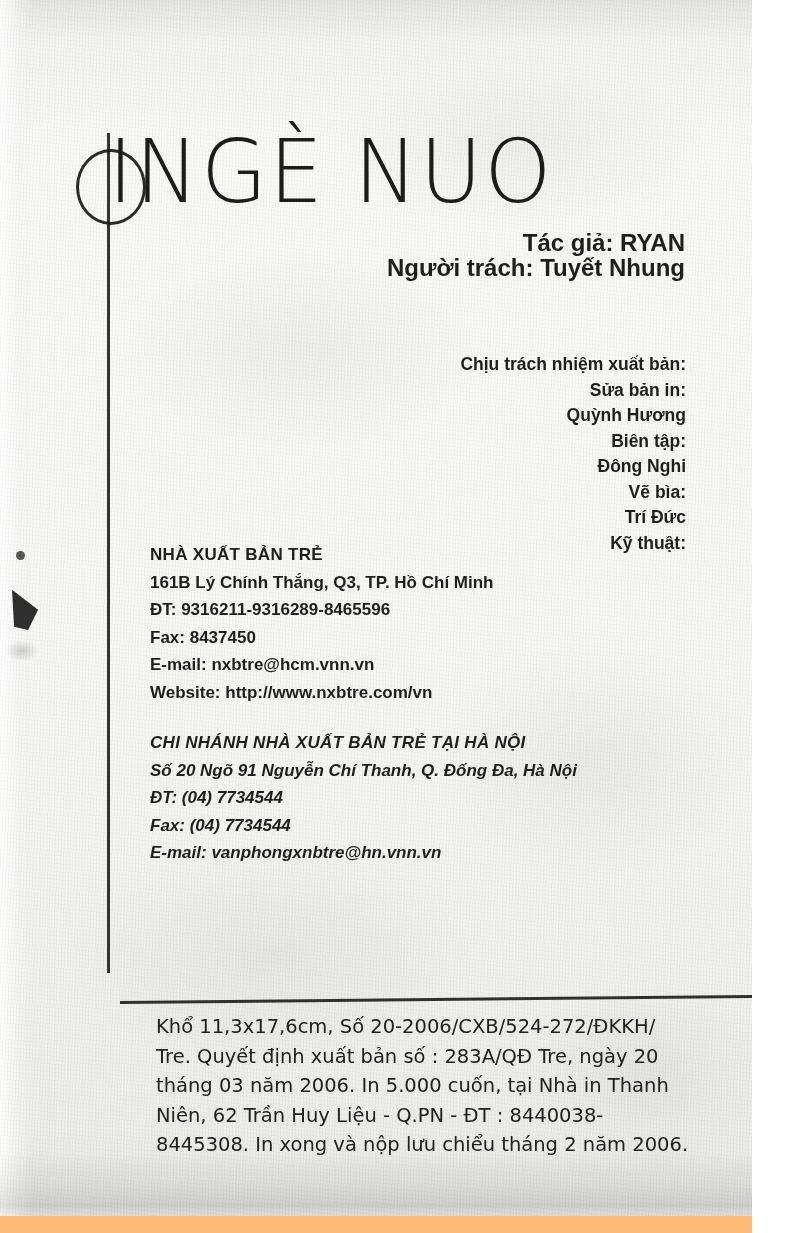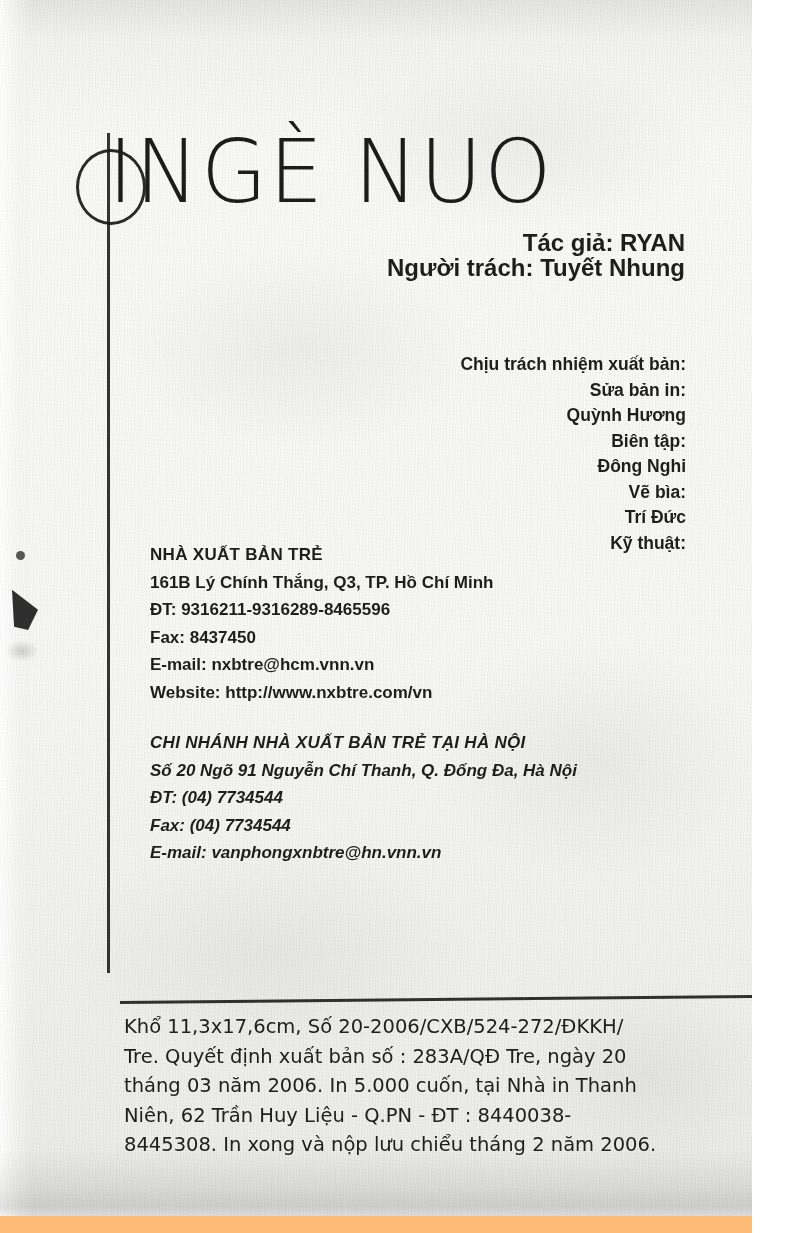--- a/index.html
+++ b/index.html
@@ -213,21 +213,21 @@
     left: 124px;
     top: 1012px;
     width: 620px;
     font-family: "DejaVu Sans", "Liberation Sans", sans-serif;
     font-size: 19.5px;
     line-height: 29.5px;
     color: #202020;
     text-align: justify;
     text-justify: inter-word;
   }
-  .colophon > span { display: block; white-space: nowrap; }
+  .colophon > span { display: block; white-space: nowrap; margin-left: 32px; }
 
   
   .grain {
     position: absolute;
     left: 0; top: 0;
     width: 800px; height: 1216px;
     pointer-events: none;
     background-image:
       repeating-linear-gradient(93deg, rgba(0,0,0,0.022) 0 1px, rgba(255,255,255,0) 1px 3px),
       repeating-linear-gradient(6deg, rgba(0,0,0,0.016) 0 1px, rgba(255,255,255,0) 1px 4px);

